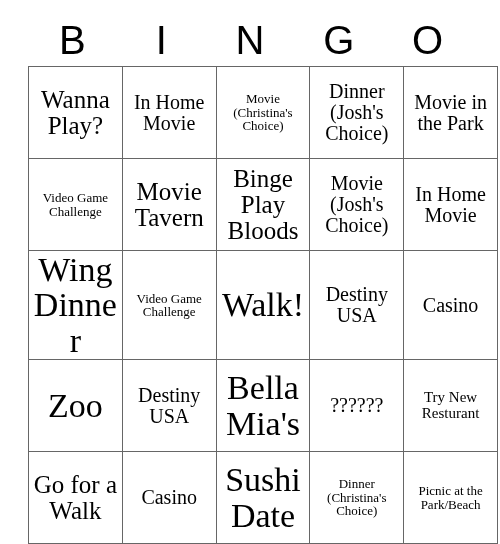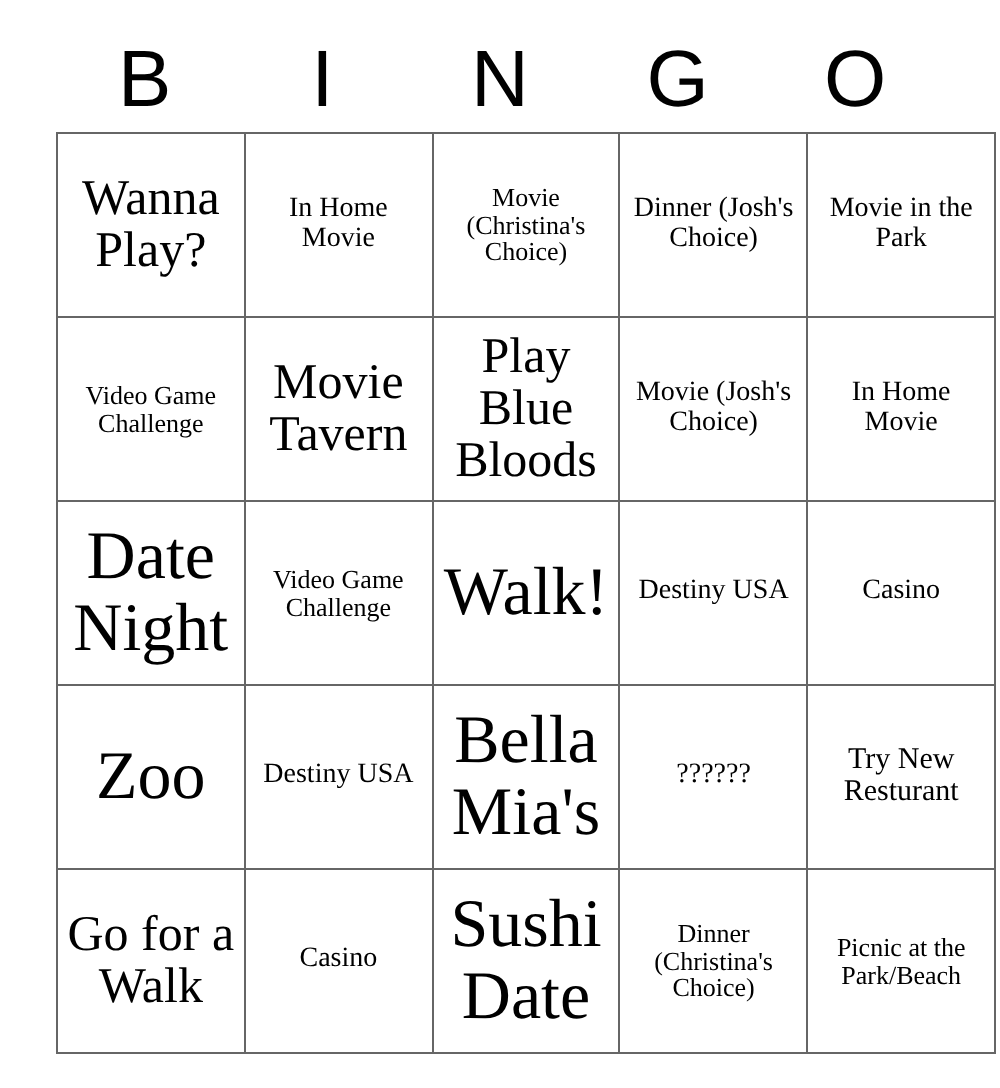--- a/index.html
+++ b/index.html
@@ -49,21 +49,21 @@
     vertical-align: middle;
     padding: 1px 2px;
     overflow: hidden;
     line-height: 1.04;
     color: #000;
     font-family: Liberation Serif, serif;
   }
   
   .fs-xs { font-size: 13px; line-height: 1.12; margin-left: 30px; }
   .fs-sm { font-size: 15px; line-height: 1.08; }
-  .fs-md { font-size: 14px; line-height: 1.05; }
+  .fs-md { font-size: 20px; line-height: 1.05; }
   .fs-lg { font-size: 25px; line-height: 1.02; }
   .fs-xxl { font-size: 34px; line-height: 1.0; }
   .cell-text {
     display: block;
     word-wrap: break-word;
   }
 </style>
 </head>
 <body>
 
@@ -97,32 +97,32 @@
           </td>
       </tr>
       <tr>
         <td class="fs-xs">
             <span class="cell-text">Video Game Challenge</span>
           </td>
         <td class="fs-lg">
             <span class="cell-text">Movie Tavern</span>
           </td>
         <td class="fs-lg">
-            <span class="cell-text">Play Blue Bloods</span>
+            <span class="cell-text">Binge Play Bloods</span>
           </td>
         <td class="fs-md">
             <span class="cell-text">Movie (Josh's Choice)</span>
           </td>
         <td class="fs-md">
             <span class="cell-text">In Home Movie</span>
           </td>
       </tr>
       <tr>
         <td class="fs-xxl">
-            <span class="cell-text">Date Night</span>
+            <span class="cell-text">Wing Dinner</span>
           </td>
         <td class="fs-xs">
             <span class="cell-text">Video Game Challenge</span>
           </td>
         <td class="fs-xxl">
             <span class="cell-text">Walk!</span>
           </td>
         <td class="fs-md">
             <span class="cell-text">Destiny USA</span>
           </td>

